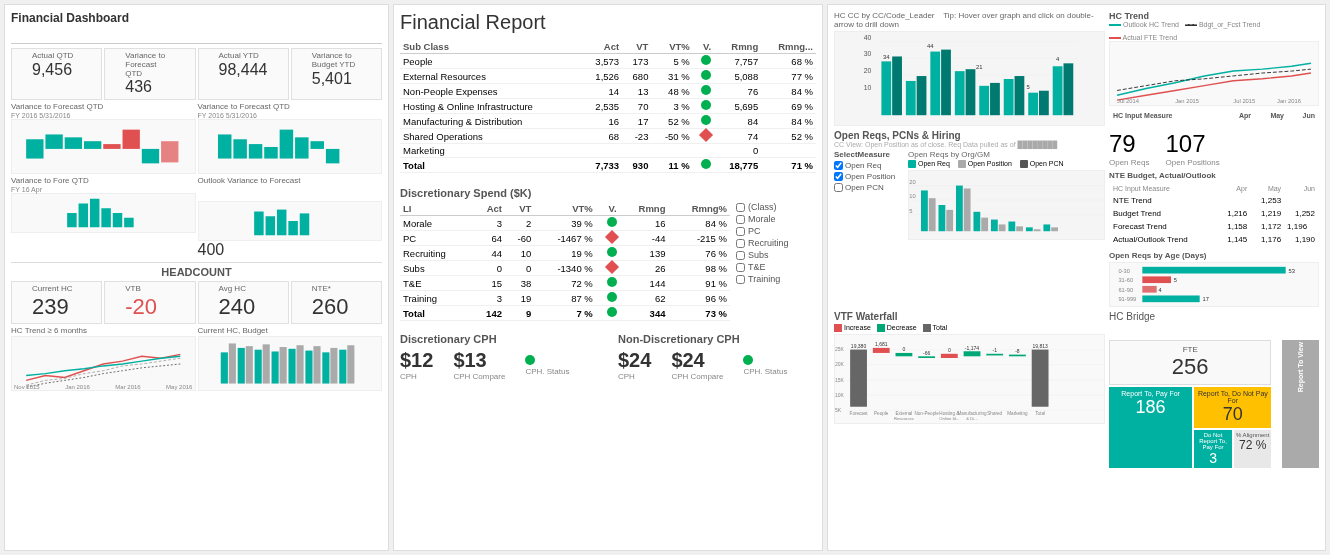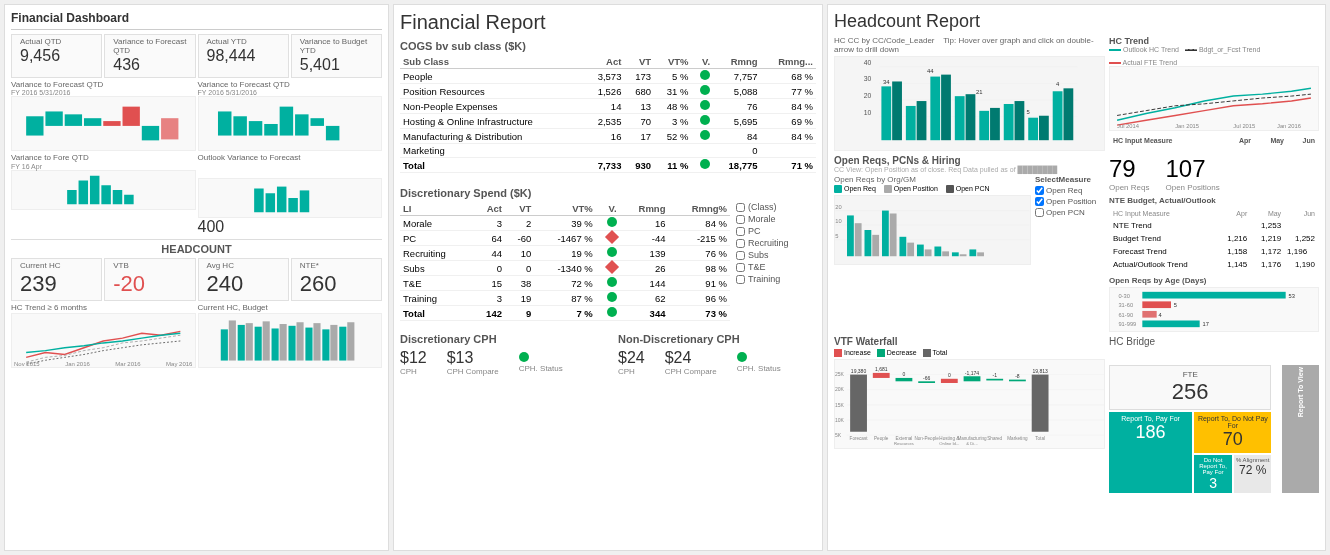--- a/index.html
+++ b/index.html
@@ -2,23 +2,23 @@
 <html><head>
   <meta charset="utf-8">
   <style>
     * { box-sizing: border-box; margin: 0; padding: 0; }
     body { font-family: 'Segoe UI', Arial, sans-serif; background: #f0f0f0; display: flex; gap: 4px; padding: 4px; width: 1330px; height: 555px; overflow: hidden; font-size: 10px; }
 
     .panel { background: white; border: 1px solid #ddd; padding: 6px; }
 
     
     #panel1 { width: 385px; flex-shrink: 0; }
-    #panel1 h2 { font-size: 12px; font-weight: bold; color: #333; margin-bottom: 4px; border-bottom: 1px solid #ccc; padding-bottom: 4px; }
+    #panel1 h2 { font-size: 12px; font-weight: bold; color: #333; margin-bottom: 4px; border-bottom: 1px solid #ccc; padding-bottom: 18px; }
     .kpi-row { display: flex; gap: 2px; margin-bottom: 3px; }
-    .kpi-box { flex: 1; border: 1px solid #e0e0e0; padding: 3px 8px; background: #fafafa; }
+    .kpi-box { flex: 1; border: 1px solid #e0e0e0; padding: 3px 20px; background: #fafafa; }
     .kpi-label { font-size: 8px; color: #666; line-height: 1.1; }
     .kpi-value { font-size: 16px; font-weight: 300; color: #333; }
     .kpi-sub { font-size: 7px; color: #888; }
     .two-col { display: flex; gap: 2px; }
     .col-half { flex: 1; }
     .section-divider { border-top: 1px solid #ddd; margin: 3px 0; }
     .headcount-title { text-align: center; font-size: 11px; font-weight: bold; color: #555; margin: 3px 0; }
     .kpi-value-lg { font-size: 22px; font-weight: 300; }
     .kpi-value-neg { color: #e05050; }
 
@@ -30,21 +30,21 @@
     .fin-table th { text-align: right; font-weight: 600; color: #555; padding: 1px 3px; border-bottom: 1px solid #ccc; }
     .fin-table th:first-child { text-align: left; }
     .fin-table td { text-align: right; padding: 1px 3px; border-bottom: 1px solid #f0f0f0; }
     .fin-table td:first-child { text-align: left; }
     .fin-table tr.total td { font-weight: bold; border-top: 1px solid #aaa; }
     .dot { width: 10px; height: 10px; border-radius: 50%; display: inline-block; }
     .dot-green { background: #00b050; }
     .diamond { display: inline-block; width: 10px; height: 10px; background: #e05050; transform: rotate(45deg); }
     .cph-section { display: flex; gap: 20px; align-items: center; margin: 4px 0; }
     .cph-item { }
-    .cph-value { font-size: 16px; font-weight: 400; color: #333; }
+    .cph-value { font-size: 20px; font-weight: 700; color: #333; }
     .cph-label { font-size: 8px; color: #888; }
     .checkbox-list { display: flex; flex-direction: column; gap: 2px; font-size: 9px; color: #555; }
     .checkbox-item { display: flex; align-items: center; gap: 3px; }
 
     
     #panel3 { flex: 1; }
     #panel3 h1 { font-size: 18px; font-weight: 300; color: #333; margin-bottom: 4px; }
     .big-num { font-size: 24px; font-weight: 300; }
     .num-label { font-size: 8px; color: #888; }
     .vtf-title { font-size: 10px; font-weight: bold; color: #555; margin-bottom: 2px; }
@@ -208,21 +208,20 @@
           <rect x="144" y="7" width="8" height="43" fill="#aaa"></rect>
         </svg>
       </div>
     </div>
   </div>
 </div>
 
 <div class="panel" id="panel2">
   <h1>Financial Report</h1>
 
-  <div class="section-header">COGS bv sub class ($K)</div>
   <table class="fin-table">
     <thead>
       <tr>
         <th>Sub Class</th>
         <th>Act</th>
         <th>VT</th>
         <th>VT%</th>
         <th>V.</th>
         <th>Rmng</th>
         <th>Rmng...</th>
@@ -232,21 +231,21 @@
     <tr>
     <td>People</td>
     <td>3,573</td>
     <td>173</td>
     <td>5 %</td>
     <td><span class="dot dot-green"></span></td>
     <td>7,757</td>
     <td>68 %</td>
   </tr>
         <tr>
-    <td>Position Resources</td>
+    <td>External Resources</td>
     <td>1,526</td>
     <td>680</td>
     <td>31 %</td>
     <td><span class="dot dot-green"></span></td>
     <td>5,088</td>
     <td>77 %</td>
   </tr>
         <tr>
     <td>Non-People Expenses</td>
     <td>14</td>
@@ -266,20 +265,29 @@
     <td>69 %</td>
   </tr>
         <tr>
     <td>Manufacturing &amp; Distribution</td>
     <td>16</td>
     <td>17</td>
     <td>52 %</td>
     <td><span class="dot dot-green"></span></td>
     <td>84</td>
     <td>84 %</td>
+  </tr>
+        <tr>
+    <td>Shared Operations</td>
+    <td>68</td>
+    <td>-23</td>
+    <td>-50 %</td>
+    <td><span class="diamond"></span></td>
+    <td>74</td>
+    <td>52 %</td>
   </tr>
         <tr>
     <td>Marketing</td>
     <td></td>
     <td></td>
     <td></td>
     <td></td>
     <td>0</td>
     <td></td>
   </tr>
@@ -445,21 +453,20 @@
         <div>
           <span class="dot dot-green"></span>
           <div class="cph-label">CPH. Status</div>
         </div>
       </div>
     </div>
   </div>
 </div>
 
 <div class="panel" id="panel3">
-  <h1>Headcount Report</h1>
 
   <div style="display:flex;gap:4px;">
 
     <div style="flex:1;">
       <div style="font-size:8px;color:#666;margin-bottom:2px;">HC CC by CC/Code_Leader &nbsp;&nbsp; Tip: Hover over graph and click on double-arrow to drill down</div>
       <div style="height:95px;background:#f5f5f5;border:1px solid #eee;">
         <svg width="100%" height="100%" viewBox="0 0 220 95">
           <text x="2" y="8" font-size="7" fill="#555">40</text>
           <text x="2" y="25" font-size="7" fill="#555">30</text>
           <text x="2" y="42" font-size="7" fill="#555">20</text>
@@ -527,20 +534,29 @@
         </tbody>
       </table>
     </div>
   </div>
 
   <div style="display:flex;gap:4px;margin-top:4px;">
     <div style="flex:1;">
       <div style="font-size:10px;font-weight:bold;color:#555;">Open Reqs, PCNs &amp; Hiring</div>
       <div style="font-size:7px;color:#aaa;margin-bottom:2px;">CC View: Open Position as of close. Req Data pulled as of ████████</div>
       <div style="display:flex;gap:4px;">
+        <div style="width:70px;font-size:8px;color:#555;">
+          <div style="font-size:8px;font-weight:bold;color:#555;margin-bottom:2px;">SelectMeasure</div>
+          <div style="display:flex;flex-direction:column;gap:2px;">
+            <label style="display:flex;align-items:center;gap:2px;"><input type="checkbox" checked="" style="width: 9px; height: 9px;"> Open Req</label>
+            <label style="display:flex;align-items:center;gap:2px;"><input type="checkbox" checked="" style="width: 9px; height: 9px;"> Open Position</label>
+            <label style="display:flex;align-items:center;gap:2px;"><input type="checkbox" style="width: 9px; height: 9px;"> Open PCN</label>
+          </div>
+        </div>
+
         <div style="flex:1;">
           <div style="font-size:8px;color:#666;margin-bottom:1px;">Open Reqs by Org/GM</div>
           <div style="display:flex;gap:8px;font-size:7px;margin-bottom:2px;">
             <span><span style="display:inline-block;width:8px;height:8px;background:#00b0a0;vertical-align:middle;border-radius:1px;"></span> Open Req</span>
             <span><span style="display:inline-block;width:8px;height:8px;background:#aaa;vertical-align:middle;border-radius:1px;"></span> Open Position</span>
             <span><span style="display:inline-block;width:8px;height:8px;background:#555;vertical-align:middle;border-radius:1px;"></span> Open PCN</span>
           </div>
           <div style="height:70px;background:#f5f5f5;border:1px solid #eee;">
             <svg width="100%" height="100%" viewBox="0 0 200 70">
               <line x1="0" y1="15" x2="200" y2="15" stroke="#eee" stroke-width="0.5"></line>
@@ -559,29 +575,20 @@
               <rect x="74" y="48" width="7" height="14" fill="#aaa"></rect>
               <rect x="84" y="50" width="7" height="12" fill="#00b0a0"></rect>
               <rect x="92" y="55" width="7" height="7" fill="#aaa"></rect>
               <rect x="102" y="52" width="7" height="10" fill="#00b0a0"></rect>
               <rect x="110" y="57" width="7" height="5" fill="#aaa"></rect>
               <rect x="120" y="58" width="7" height="4" fill="#00b0a0"></rect>
               <rect x="128" y="60" width="7" height="2" fill="#aaa"></rect>
               <rect x="138" y="55" width="7" height="7" fill="#00b0a0"></rect>
               <rect x="146" y="58" width="7" height="4" fill="#aaa"></rect>
             </svg>
-          </div>
-        </div>
-
-        <div style="width:70px;font-size:8px;color:#555;">
-          <div style="font-size:8px;font-weight:bold;color:#555;margin-bottom:2px;">SelectMeasure</div>
-          <div style="display:flex;flex-direction:column;gap:2px;">
-            <label style="display:flex;align-items:center;gap:2px;"><input type="checkbox" checked="" style="width: 9px; height: 9px;"> Open Req</label>
-            <label style="display:flex;align-items:center;gap:2px;"><input type="checkbox" checked="" style="width: 9px; height: 9px;"> Open Position</label>
-            <label style="display:flex;align-items:center;gap:2px;"><input type="checkbox" style="width: 9px; height: 9px;"> Open PCN</label>
           </div>
         </div>
       </div>
     </div>
 
     <div style="width:210px;">
       <div style="display:flex;gap:16px;margin-bottom:4px;">
         <div>
           <div class="big-num">79</div>
           <div class="num-label">Open Reqs</div>

